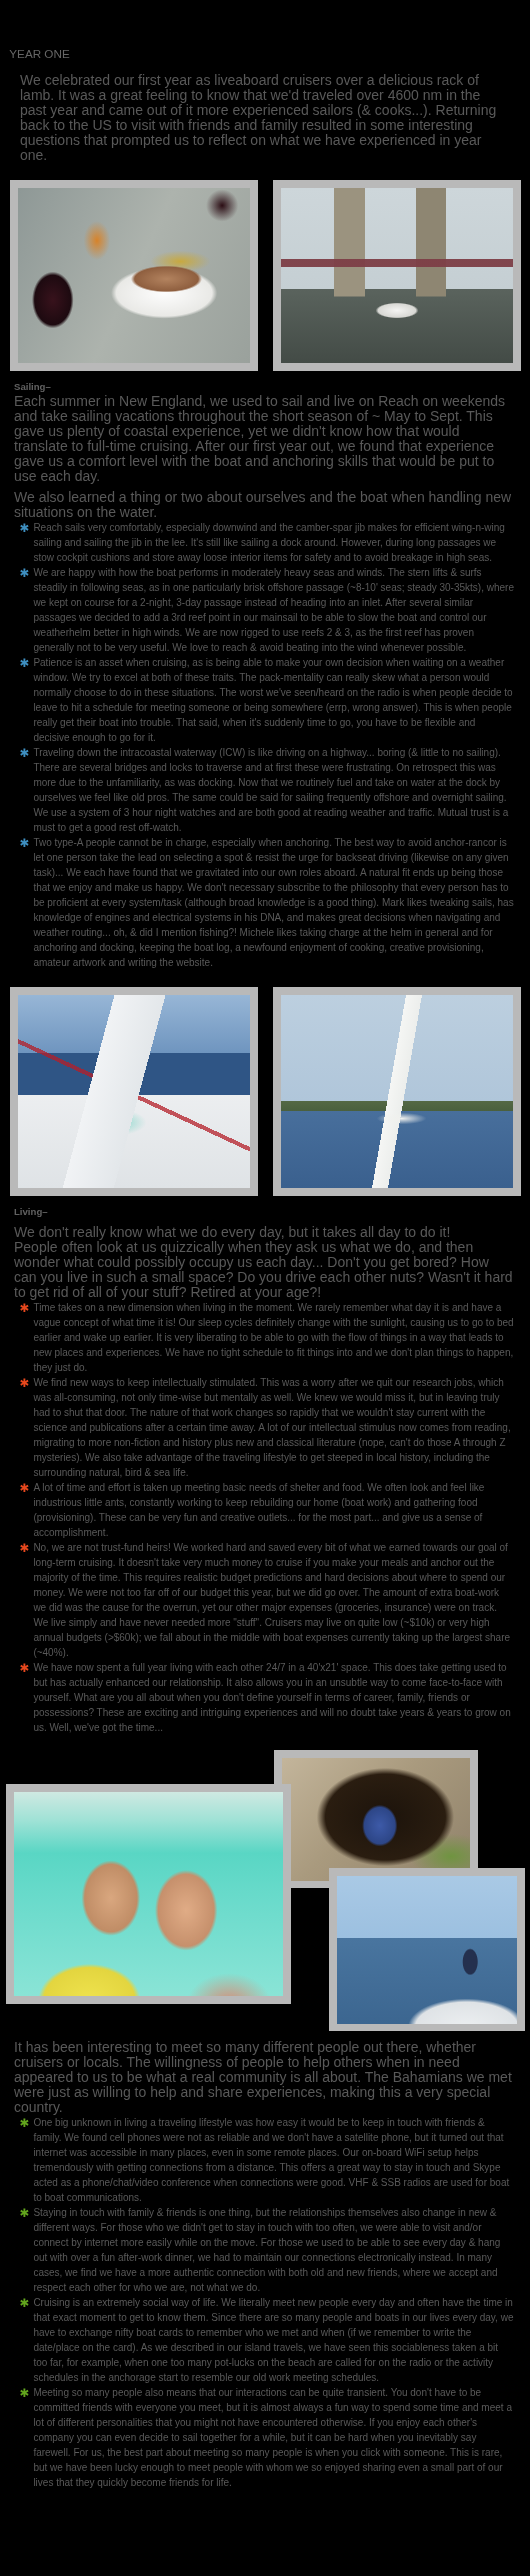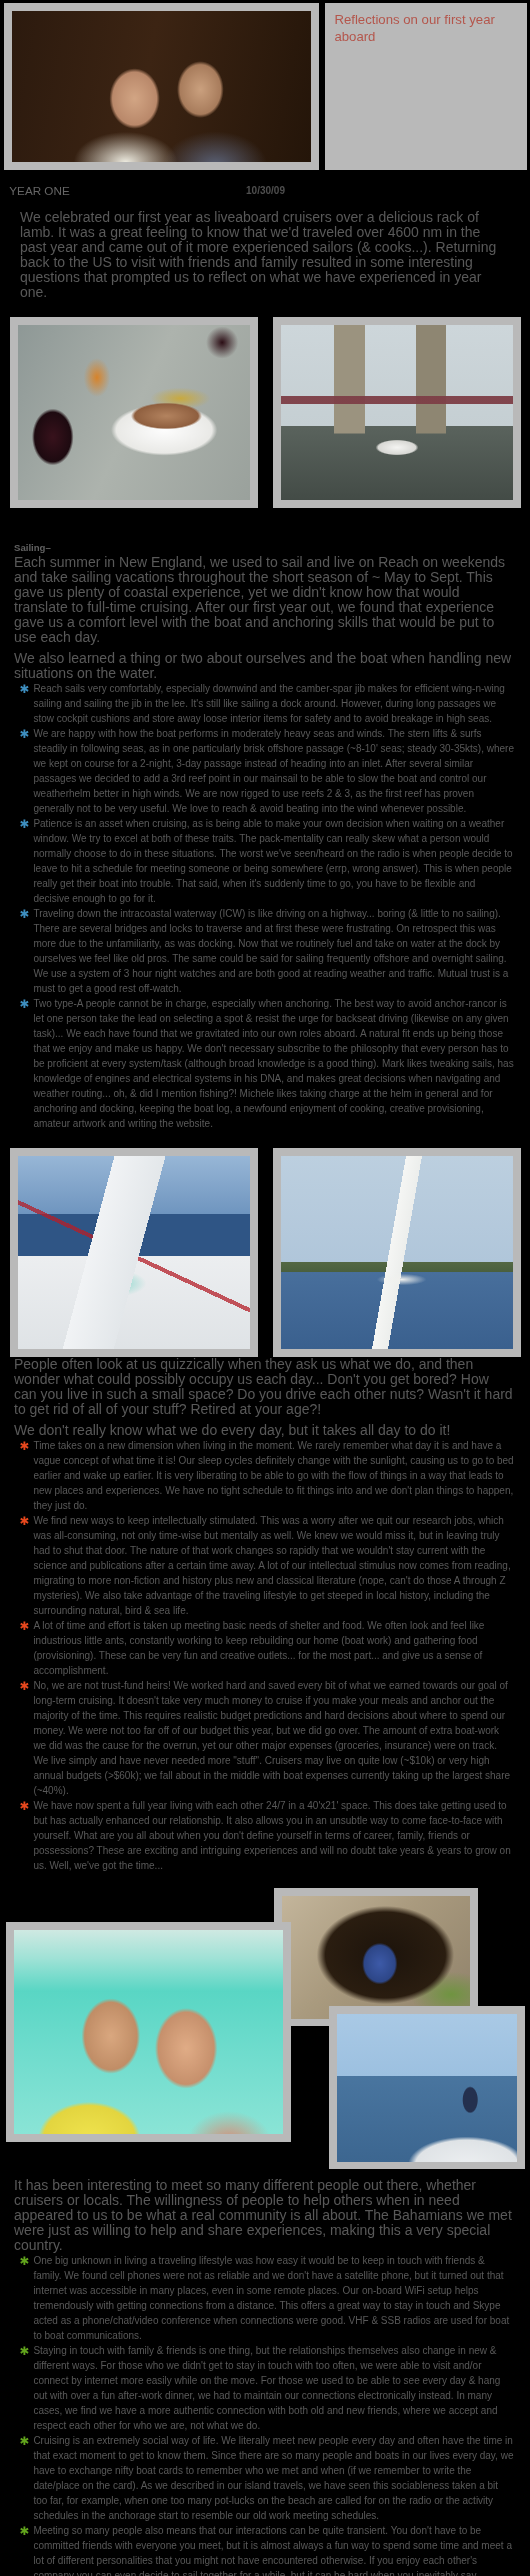--- a/index.html
+++ b/index.html
@@ -13,28 +13,28 @@
     color:#595959;
     overflow:hidden;
   }
   
   .header-row{display:flex;gap:6.2px;padding:3.1px 3.9px 0 3.9px;}
   .header-photo-frame{width:315px;height:167px;background:#b9b9b9;box-sizing:border-box;padding:7.8px;}
   .header-photo-frame .photo{width:100%;height:100%;}
   .title-panel{flex:1;height:167px;background:#b9b9b9;box-sizing:border-box;padding:9.3px 9.3px;}
   .page-title{color:#b4564c;font-size:13.2px;line-height:1.25;}
   
-  .meta-row{position:relative;margin-top:14px;height:14px;padding-left:45px;}
+  .meta-row{position:relative;margin-top:47px;height:14px;padding-left:45px;}
   .year-label{position:absolute;left:9.3px;top:0;font-size:11.7px;color:#666;}
   .entry-date{position:absolute;left:0;right:0;top:0.8px;text-align:center;font-size:10px;font-weight:bold;color:#4f4f4f;}
   
   .para{font-size:14px;line-height:15px;color:#595959;}
   .intro{margin:12.4px 23px 0 20px;}
   .section{margin:0 17px 0 14px;}
-  .sec-heading{font-size:9.6px;line-height:15px;font-weight:bold;color:#616161;margin-top:32px;}
+  .sec-heading{font-size:9.6px;line-height:15px;font-weight:bold;color:#616161;margin-top:8px;}
   .lead{margin-top:6px;}
   ul.bullets{list-style:none;margin:0;padding:0;}
   ul.bullets li{display:flex;align-items:flex-start;}
   .bullet-icon{flex:0 0 14px;margin-left:5.4px;font-size:11.7px;line-height:15px;text-align:left;}
   .sailing-b .bullet-icon{color:#3e8fc0;}
   .living-b .bullet-icon{color:#e8481d;}
   .social-b .bullet-icon{color:#62a51d;}
   .bullet-text{flex:1;font-size:10px;line-height:15px;color:#595959;}
   
   .photo-row{display:flex;gap:15.5px;padding:0 10px;margin-top:17px;}
@@ -97,32 +97,23 @@
   .ph-woman-bow{background-image:
     radial-gradient(ellipse 11.7px 20px at 74% 58%, #24304e 0%, #24304e 60%, rgba(0,0,0,0) 68%),
     radial-gradient(ellipse 93px 45px at 72% 102%, #eceff1 0%, #dfe3e6 55%, rgba(0,0,0,0) 63%),
     linear-gradient(to bottom, #a9c9e5 0%, #9cc0e0 42%, #49759f 42%, #3c6690 100%);}
 </style>
 </head>
 <body>
 
 <div id="page">
 
-  <div class="header-row">
-    <div class="header-photo-frame">
-      <div class="photo ph-header-couple"></div>
-    </div>
-    <div class="title-panel">
-      <div class="page-title">Reflections on our first year aboard</div>
-    </div>
-  </div>
 
   <div class="meta-row">
     <span class="year-label">YEAR ONE</span>
-    <span class="entry-date">10/30/09</span>
   </div>
 
   <p class="para intro">We celebrated our first year as liveaboard cruisers over a delicious rack of lamb.  It was a great feeling to know that we'd traveled over 4600 nm in the past year and came out of it more experienced sailors (&amp; cooks...).  Returning back to the US to visit with friends and family resulted in some interesting questions that prompted us to reflect on what we have experienced in year one.</p>
 
   <div class="photo-row row1">
     <div class="frame">
       <div class="photo ph-dinner"></div>
     </div>
     <div class="frame">
       <div class="photo ph-drawbridge"></div>
@@ -160,22 +151,23 @@
   <div class="photo-row row2">
     <div class="frame">
       <div class="photo ph-foredeck"></div>
     </div>
     <div class="frame">
       <div class="photo ph-cat-distant"></div>
     </div>
   </div>
 
   <div class="section">
+    <div class="sec-heading">Living–</div>
+    <div class="para lead">We don't really know what we do every day, but it takes all day to do it!</div>
     <div class="para">People often look at us quizzically when they ask us what we do, and then wonder what could possibly occupy us each day...  Don't you get bored?  How can you live in such a small space?  Do you drive each other nuts?  Wasn't it hard to get rid of all of your stuff?  Retired at your age?!</div>
-    <div class="para lead">We don't really know what we do every day, but it takes all day to do it!</div>
     <ul class="bullets living-b">
       <li>
           <span class="bullet-icon">✱</span>
           <span class="bullet-text">Time takes on a new dimension when living in the moment.  We rarely remember what day it is and have a vague concept of what time it is!  Our sleep cycles definitely change with the sunlight, causing us to go to bed earlier and wake up earlier.  It is very liberating to be able to go with the flow of things in a way that leads to new places and experiences.  We have no tight schedule to fit things into and we don't plan things to happen, they just do.</span>
         </li>
       <li>
           <span class="bullet-icon">✱</span>
           <span class="bullet-text">We find new ways to keep intellectually stimulated.  This was a worry after we quit our research jobs, which was all-consuming, not only time-wise but mentally as well.  We knew we would miss it, but in leaving truly had to shut that door.  The nature of that work changes so rapidly that we wouldn't stay current with the science and publications after a certain time away.  A lot of our intellectual stimulus now comes from reading, migrating to more non-fiction and history plus new and classical literature (nope, can't do those A through Z mysteries).  We also take advantage of the traveling lifestyle to get steeped in local history, including the surrounding natural, bird &amp; sea life.</span>
         </li>
       <li>

